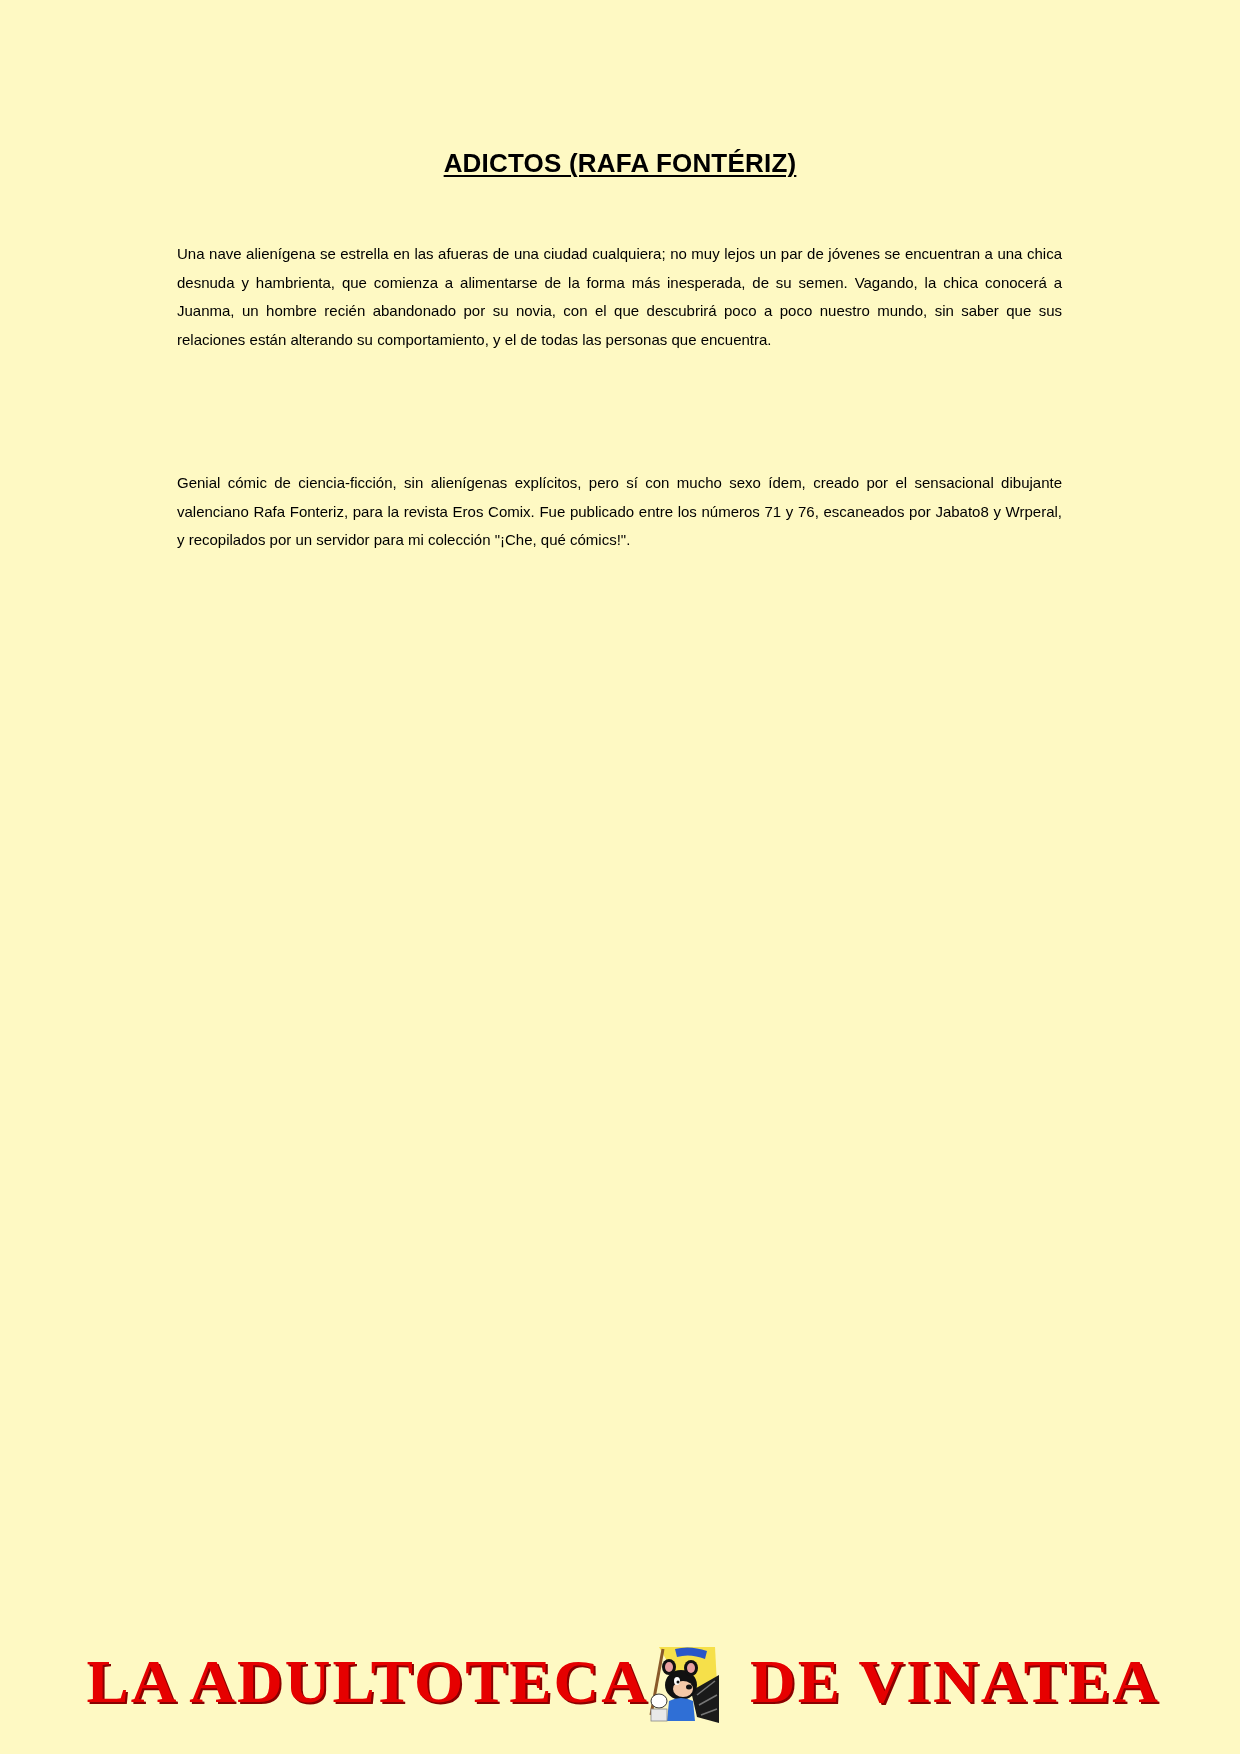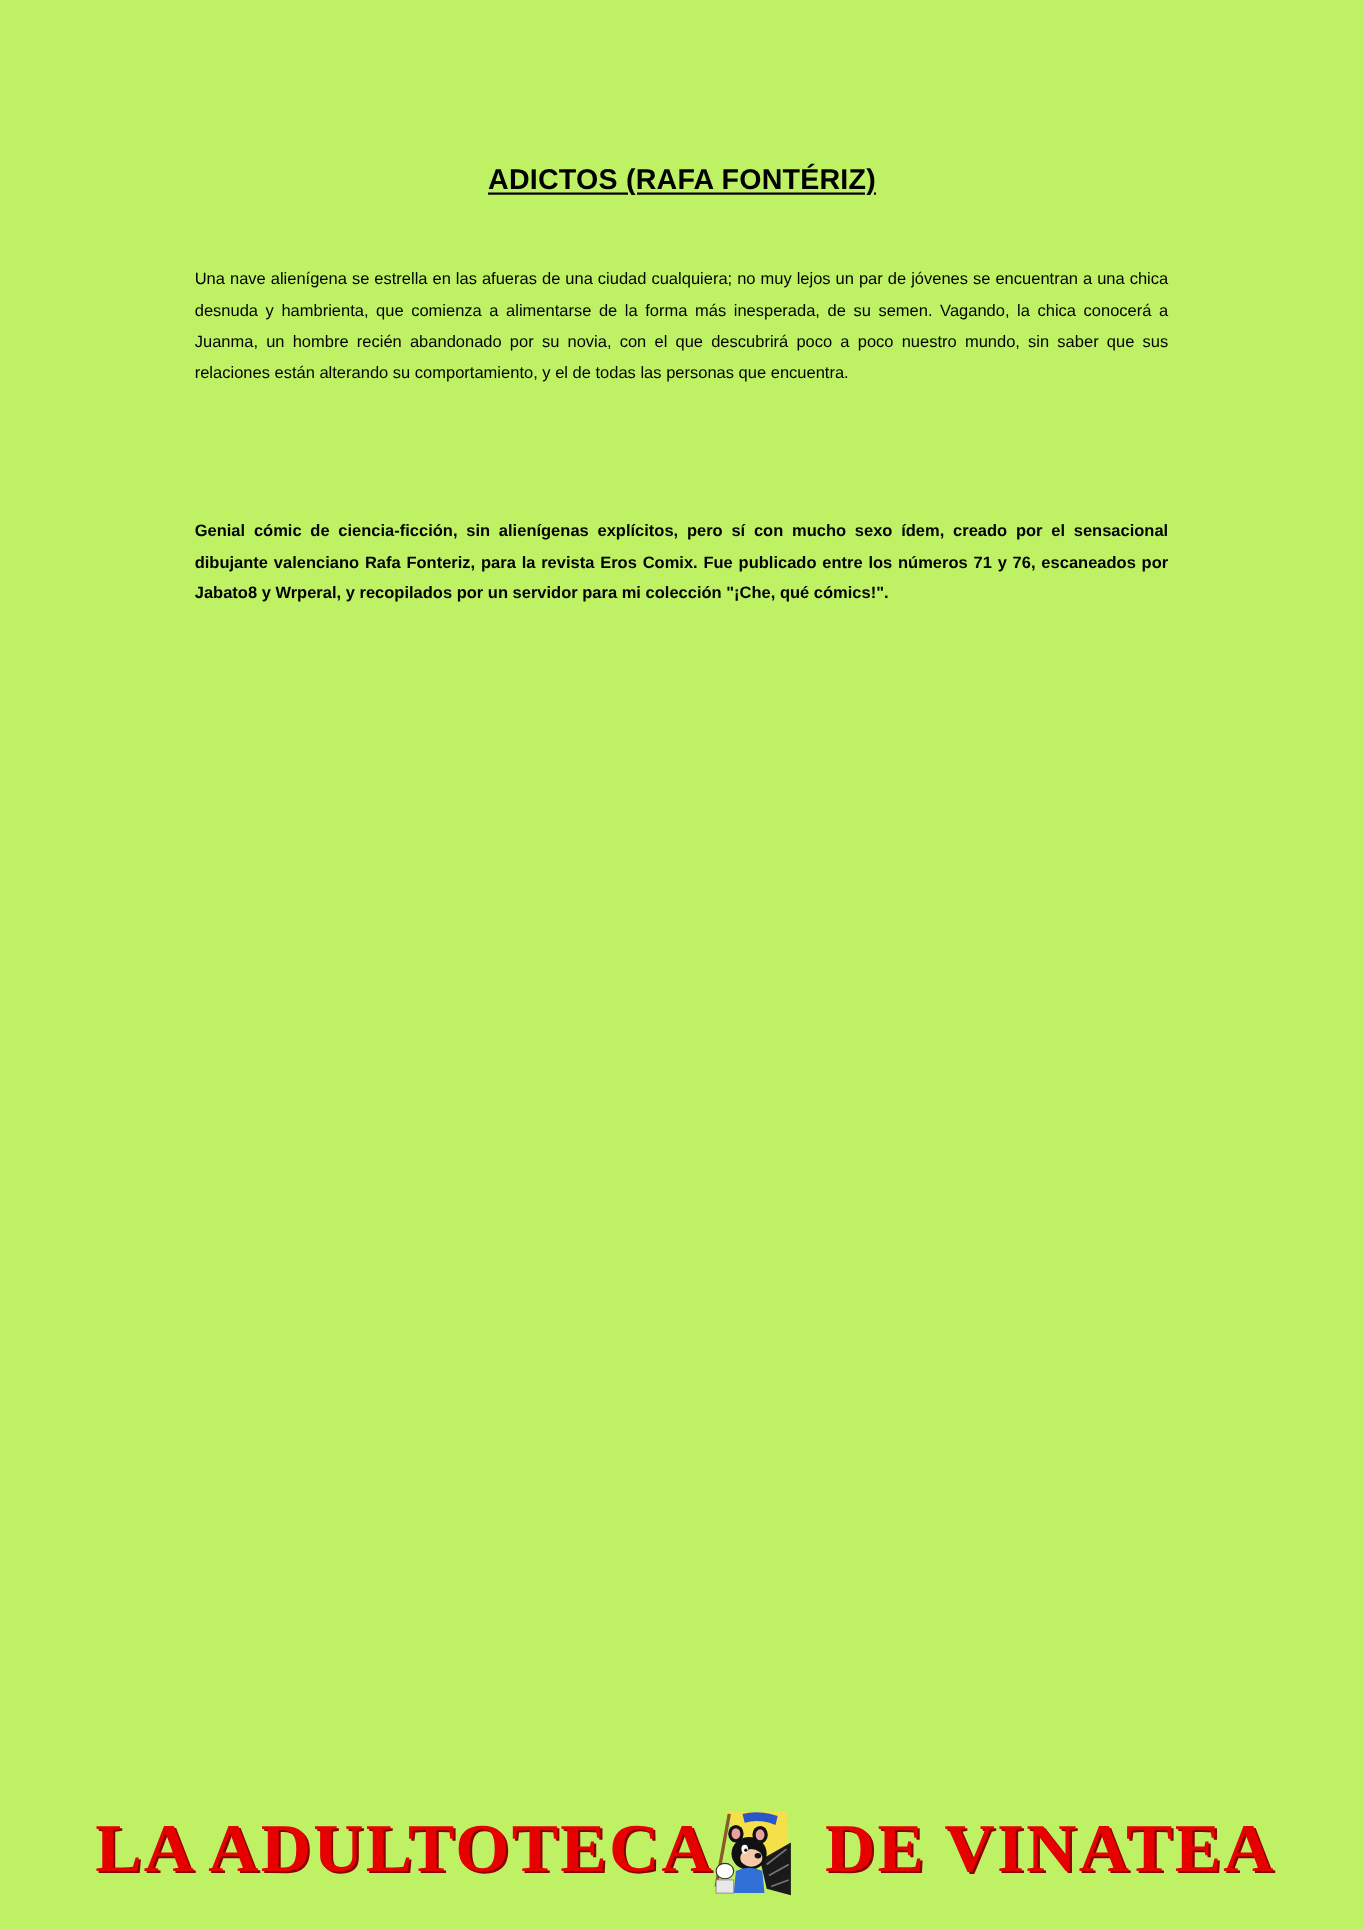--- a/index.html
+++ b/index.html
@@ -1,30 +1,30 @@
 <!DOCTYPE html>
 <html><head>
 <meta charset="utf-8">
 <style>
   html, body { margin: 0; padding: 0; background: #ffffff; }
   body { width: 1240px; height: 1754px; position: relative; overflow: hidden; }
-  .page { position: absolute; left: 0; top: 0; width: 1240px; height: 1754px; background: #bef264; }
+  .page { position: absolute; left: 0; top: 0; width: 1240px; height: 1754px; background: #fef9c3; }
   .title {
     position: absolute; left: 0; top: 148px; width: 1240px; text-align: center;
     font-family: "Liberation Sans", sans-serif; font-weight: bold; font-size: 26px;
     color: #000; text-decoration: underline; text-underline-offset: 3px;
     text-decoration-thickness: 2px; letter-spacing: 0.2px;
   }
   .body-text {
     position: absolute; left: 177px; width: 885px;
     font-family: "Liberation Sans", sans-serif; font-size: 15px; line-height: 28.5px;
     color: #000; text-align: justify;
   }
   .p1 { top: 240px; }
-  .p2 { top: 469px; font-weight: bold; }
+  .p2 { top: 469px; }
   .footer {
     position: absolute; left: 0; top: 1640px; width: 1240px; height: 90px;
   }
   .footer-text {
     position: absolute; top: 6px;
     font-family: "Liberation Serif", serif; font-weight: bold; font-size: 62px;
     color: #e60000; letter-spacing: 2px; line-height: 70px;
     text-shadow: 2px 2px 0 #8a0000;
     transform: scaleX(1.02);
   }

